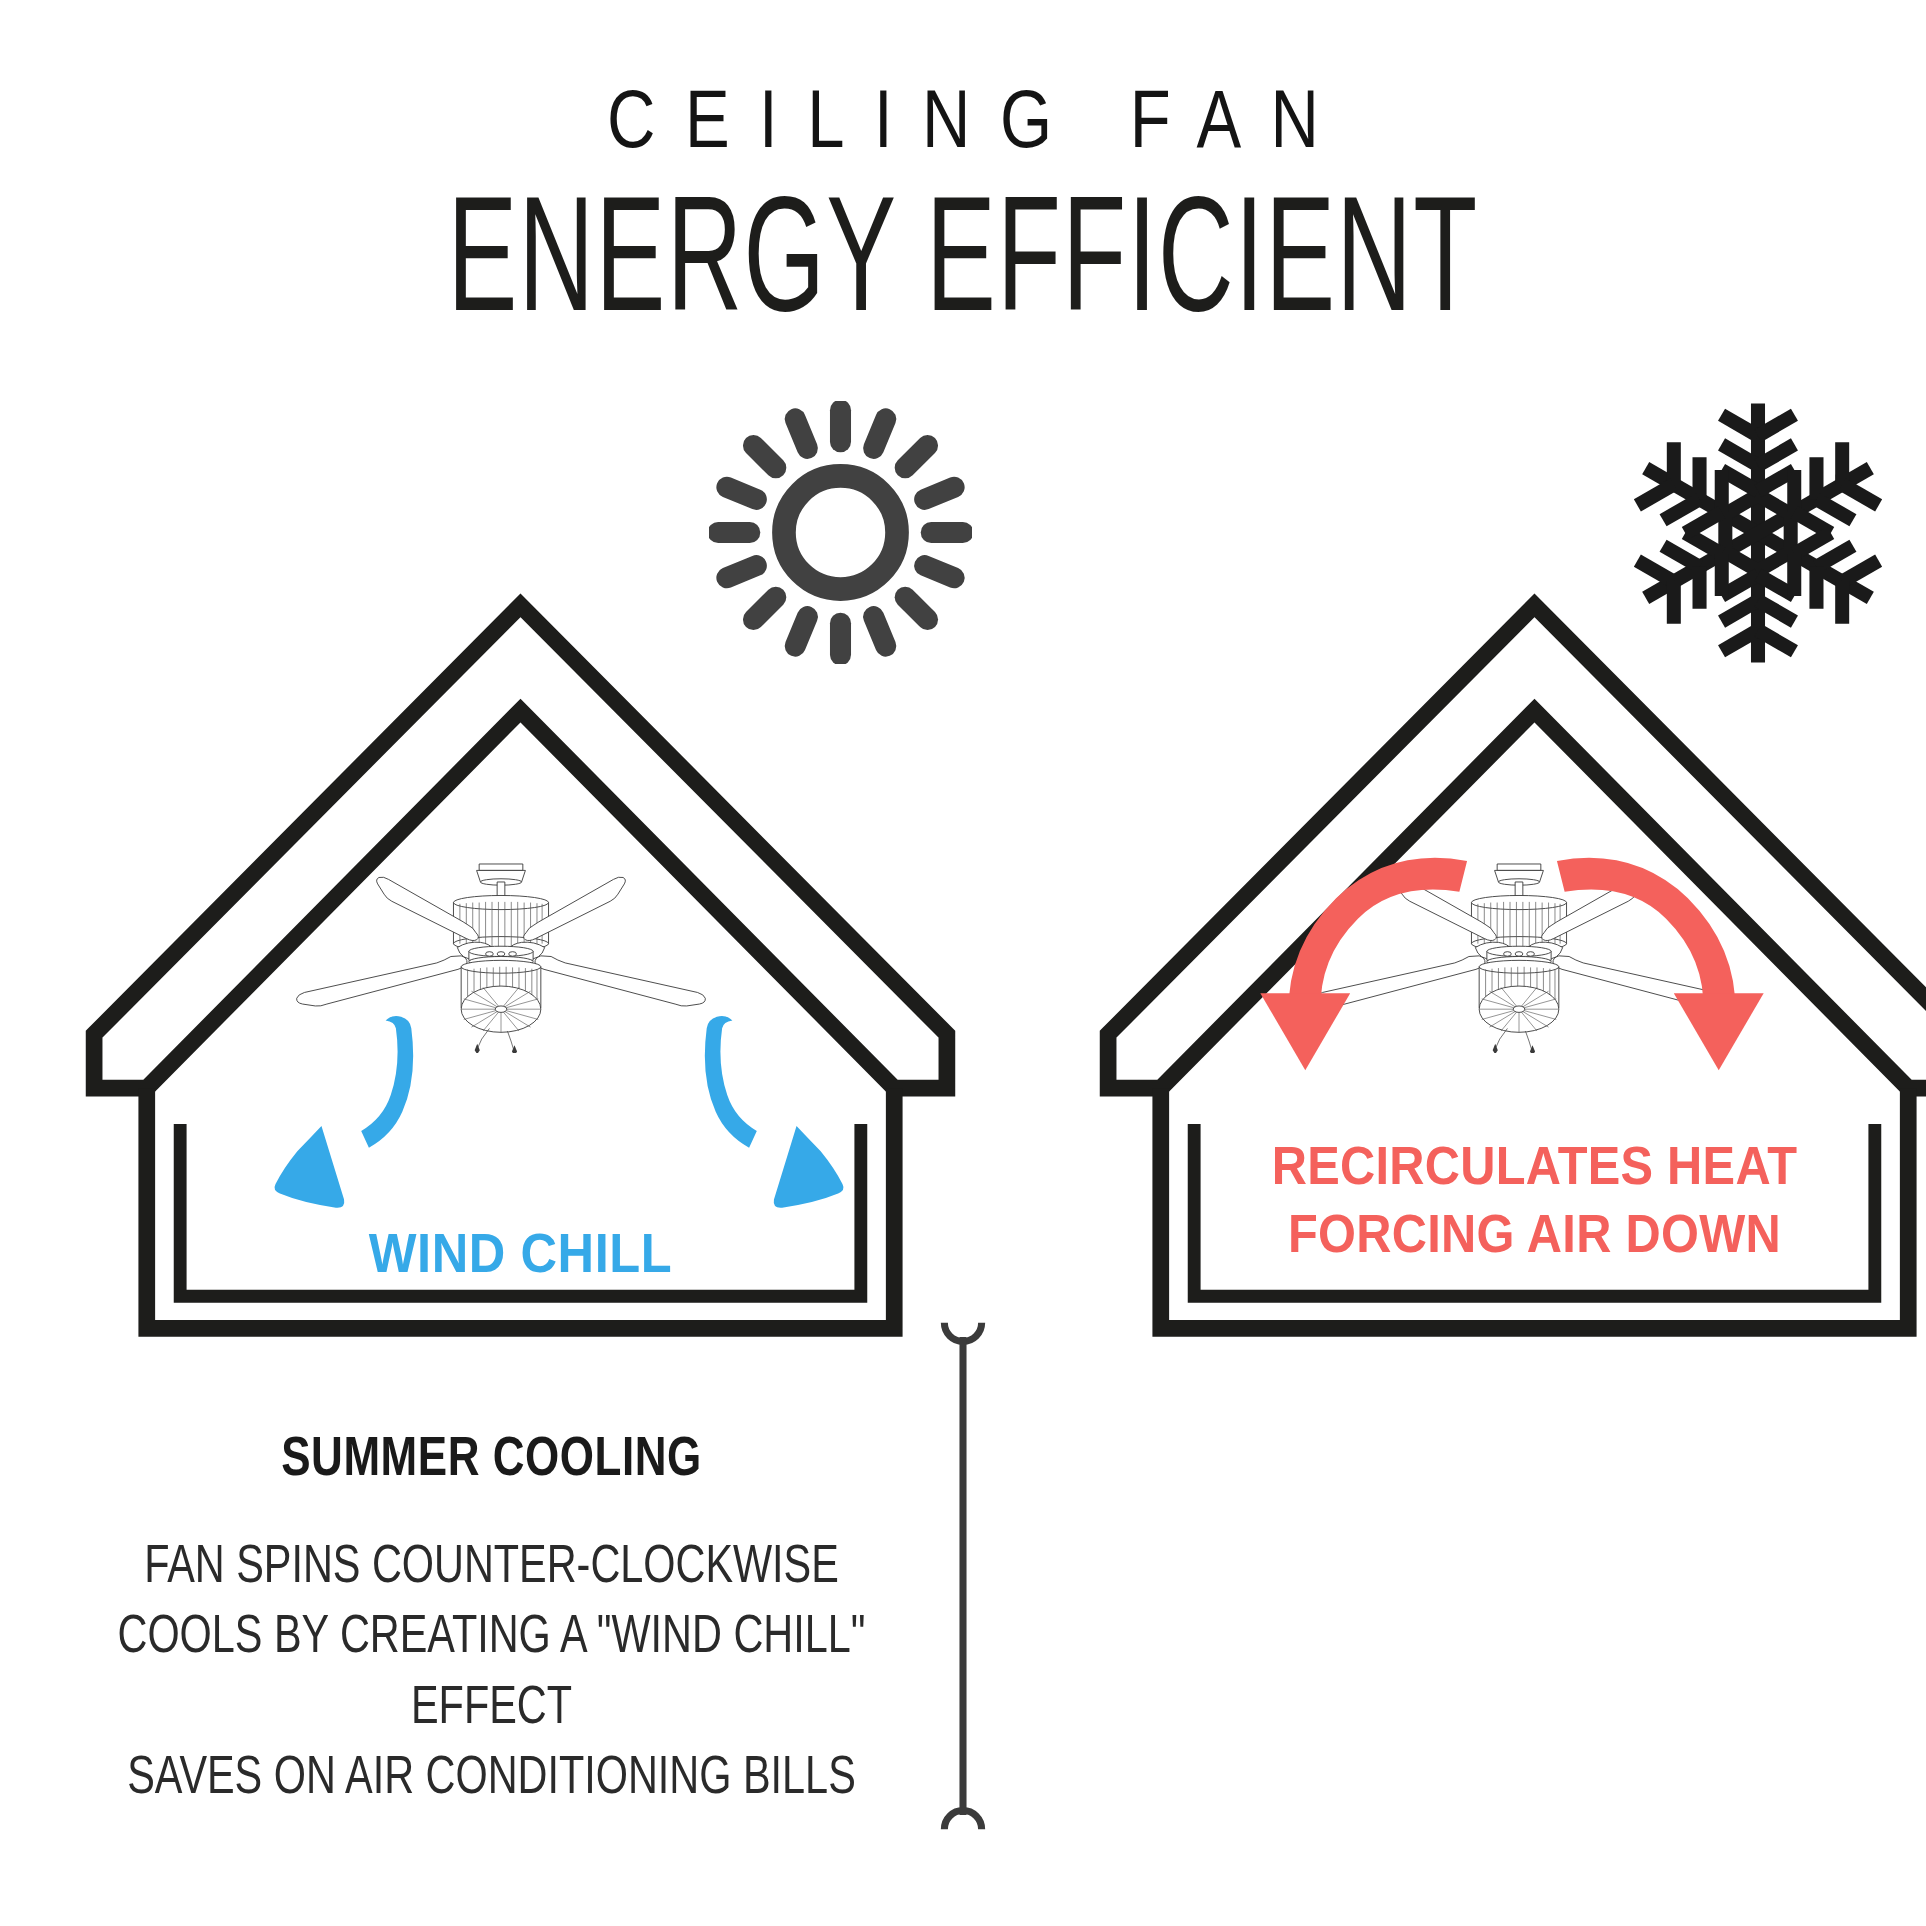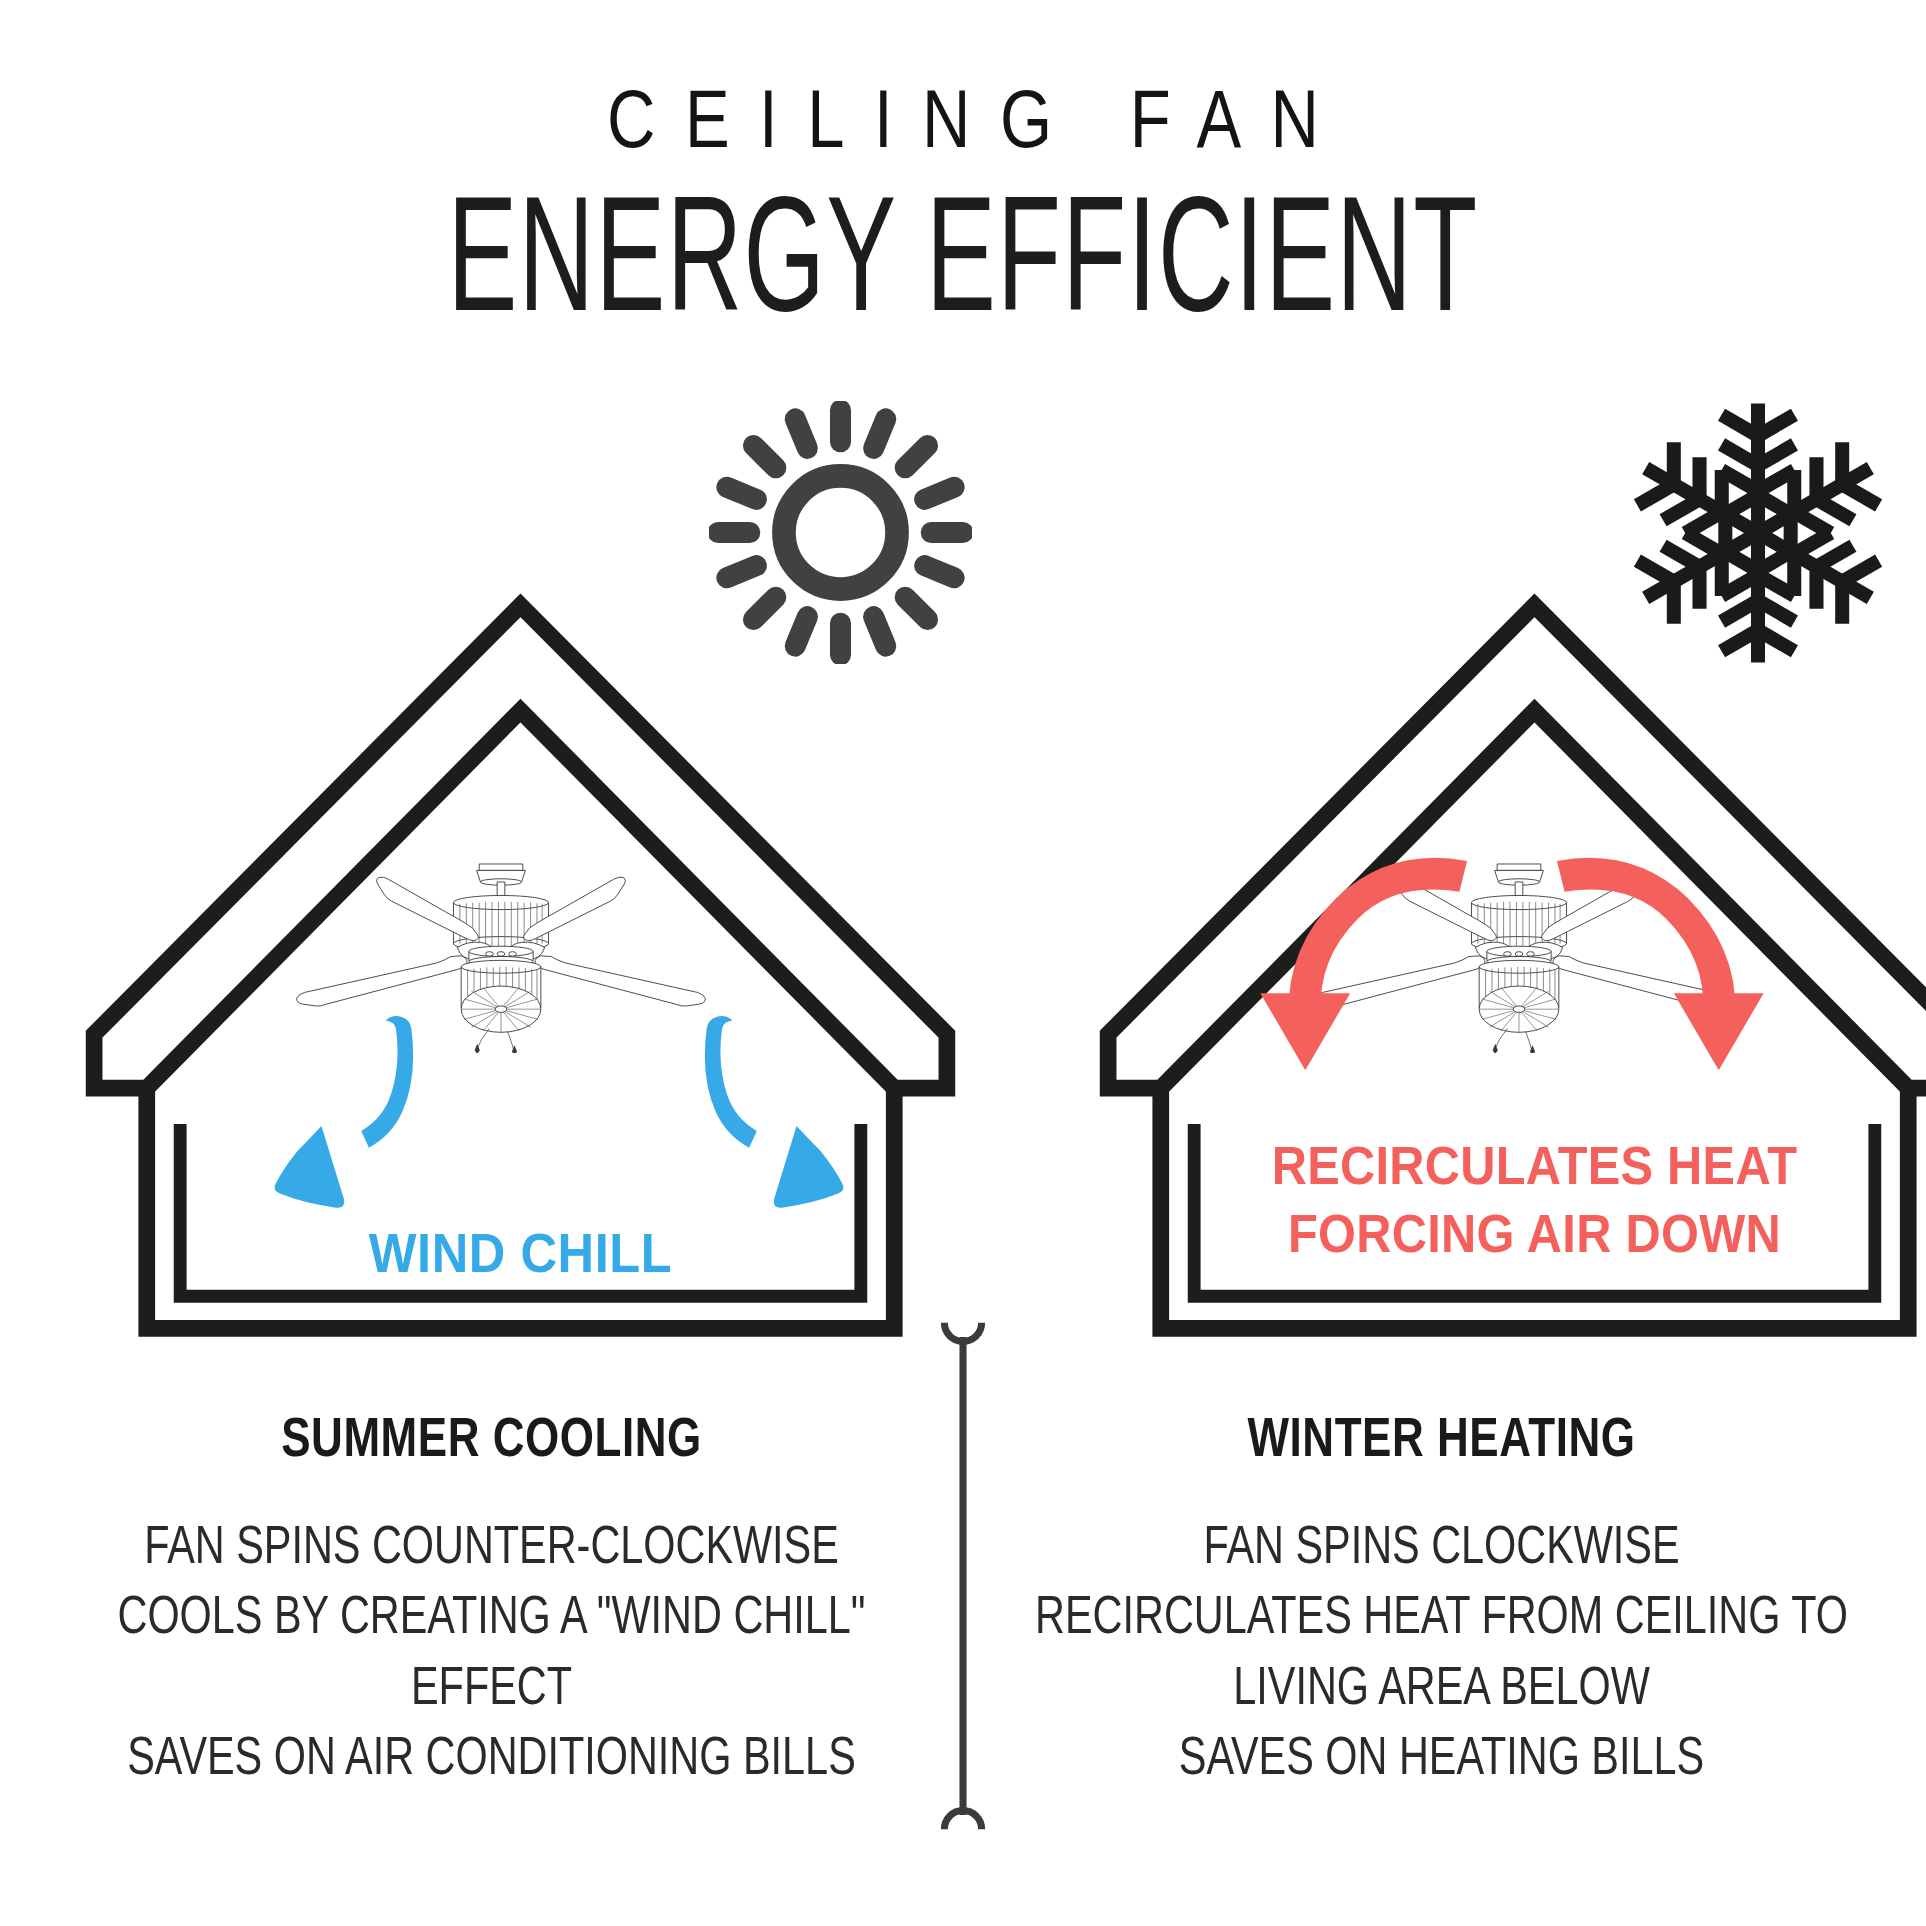--- a/index.html
+++ b/index.html
@@ -83,21 +83,21 @@
     color:#F4615C;
   }
   .cap-heat .l2{display:block;margin-top:9px;}
 
   
   .divider{position:absolute;left:934px;top:1319px;width:58px;height:514px;}
   .divider svg{display:block;width:100%;height:100%;}
 
   
   .col{position:absolute;top:1412px;width:931px;text-align:center;}
-  .col-left{left:26px;}
+  .col-left{left:26px;margin-top:19px;}
   .col-right{left:976px;}
 
   .col-head{
     font-size:50px;
     font-weight:700;
     letter-spacing:0.6px;
     color:#1a1a1a;
     line-height:1;
     transform:scaleX(0.88) scaleY(1.12);
     white-space:nowrap;
@@ -500,24 +500,15 @@
   <div class="col col-left">
     <div class="col-head">SUMMER COOLING</div>
     <div class="col-body">
       <span class="ln">FAN SPINS COUNTER-CLOCKWISE</span>
       <span class="ln">COOLS BY CREATING A "WIND CHILL"</span>
       <span class="ln">EFFECT</span>
       <span class="ln">SAVES ON AIR CONDITIONING BILLS</span>
     </div>
   </div>
 
-  <div class="col col-right">
-    <div class="col-head">WINTER HEATING</div>
-    <div class="col-body">
-      <span class="ln">FAN SPINS CLOCKWISE</span>
-      <span class="ln">RECIRCULATES HEAT FROM CEILING TO</span>
-      <span class="ln">LIVING AREA BELOW</span>
-      <span class="ln">SAVES ON HEATING BILLS</span>
-    </div>
-  </div>
 
 </div>
 
 
 </body></html>

